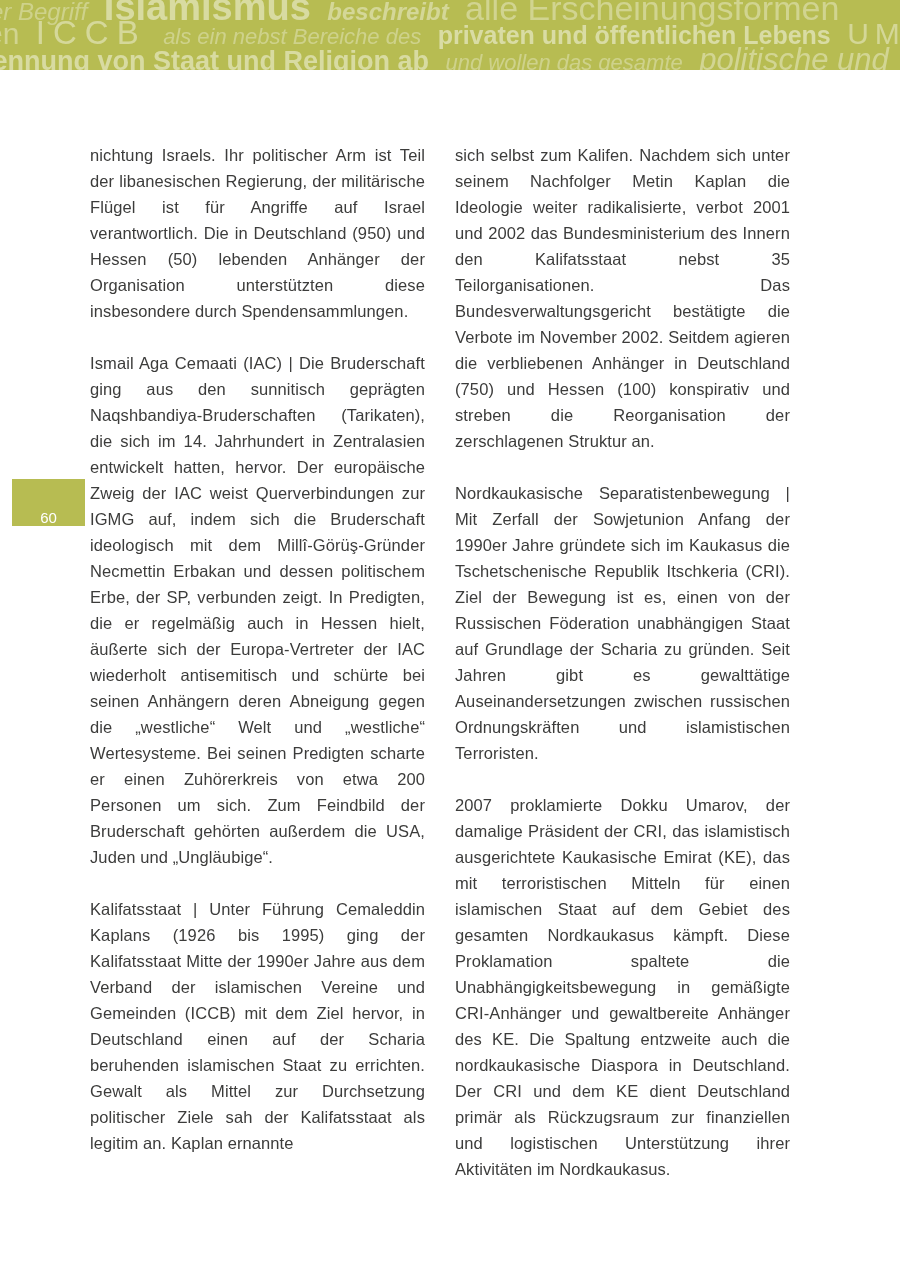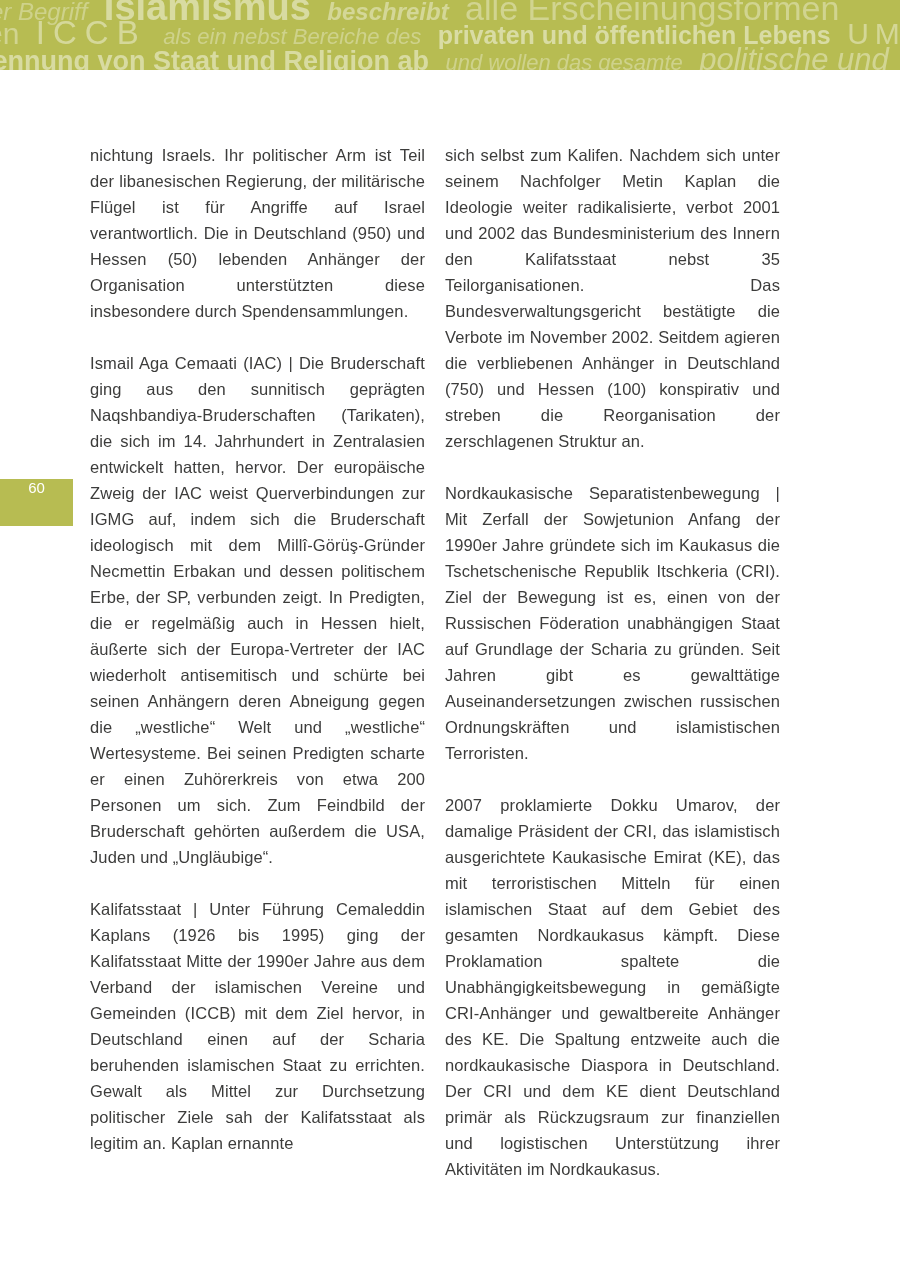--- a/index.html
+++ b/index.html
@@ -55,32 +55,32 @@
   }
   .band-title {
     color: #ffffff;
     font-weight: bold;
     font-size: 15px;
     letter-spacing: 0.2px;
   }
 
   
   .page-tab {
-    position: absolute; left: 0; top: 479px;
+    position: absolute; left: 12px; top: 479px;
     width: 73px; height: 47px;
     background: var(--olive, #b7bc52);
-    display: flex; align-items: flex-start; justify-content: center;
+    display: flex; align-items: flex-end; justify-content: center;
   }
   .page-tab span { color: #ffffff; font-size: 15px; }
 
   
   .content {
     position: absolute; top: 142px; left: 90px;
     width: 700px;
-    display: flex; gap: 20px;
+    display: flex; gap: 30px;
   }
   .col {
     width: 335px;
     text-align: justify;
     font-size: 16.5px;
     line-height: 26px;
     color: var(--text, #3c3c3b);
     letter-spacing: 0.1px;
   }
   .col p { margin: 0 0 26px 0; }

